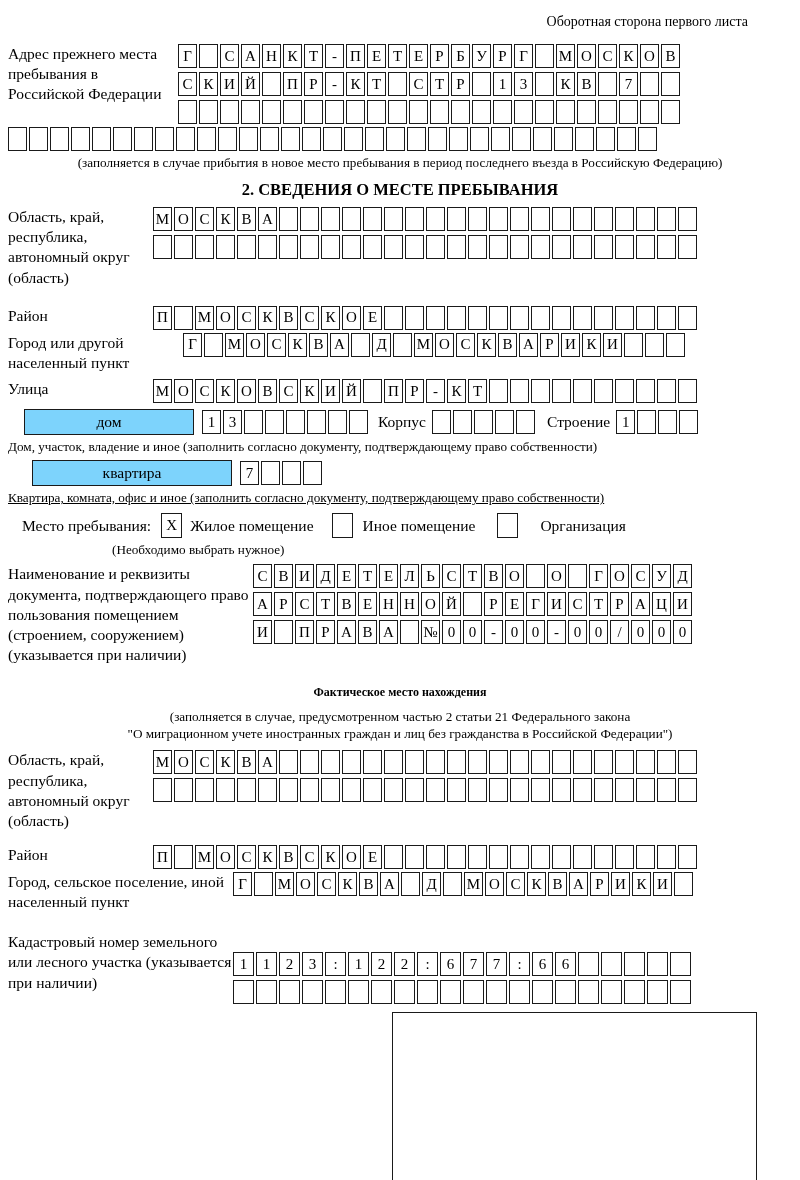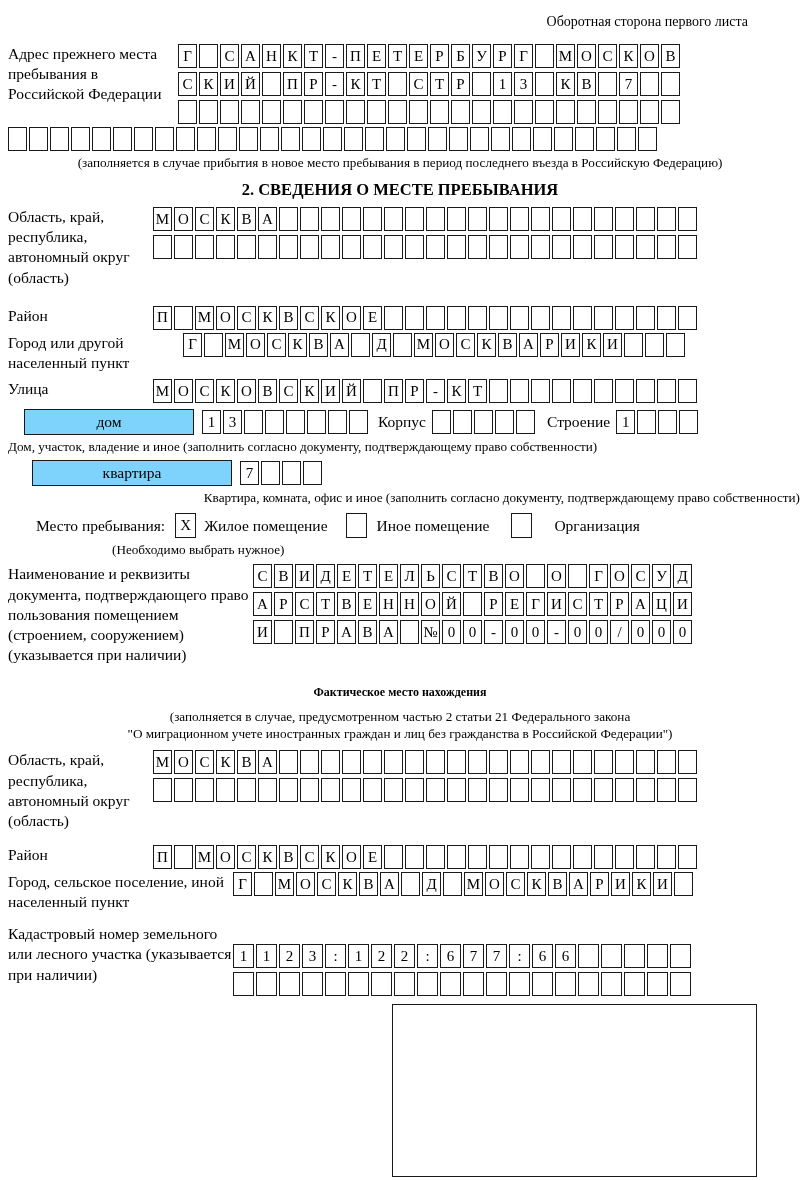--- a/index.html
+++ b/index.html
@@ -351,23 +351,23 @@
 
   <div class="field" style="margin-top:5px; padding-left:32px; align-items:center;">
     <div class="box-label" style="width:200px; margin-right:8px;">квартира</div>
     <div class="cells">
         <div class="cell">7</div>
         <div class="cell"></div>
         <div class="cell"></div>
         <div class="cell"></div>
       </div>
   </div>
-  <div class="note" style="text-align:right; padding-left:8px;">Квартира, комната, офис и иное (заполнить согласно документу, подтверждающему право собственности)</div>
-
-  <div class="field" style="margin-top:7px; padding-left:36px; align-items:center;">
+  <div class="note" style="text-align:left; padding-left:8px;text-decoration:underline;">Квартира, комната, офис и иное (заполнить согласно документу, подтверждающему право собственности)</div>
+
+  <div class="field" style="margin-top:7px; padding-left:22px; align-items:center;">
     <div class="inline-lbl" style="margin-right:10px;">Место пребывания:</div>
     <div class="checkbox">X</div>
     <div class="inline-lbl" style="margin:0 18px 0 8px;">Жилое помещение</div>
     <div class="checkbox"></div>
     <div class="inline-lbl" style="margin:0 22px 0 10px;">Иное помещение</div>
     <div class="checkbox"></div>
     <div class="inline-lbl" style="margin-left:22px;">Организация</div>
   </div>
   <div class="note" style="text-align:left; padding-left:112px;">(Необходимо выбрать нужное)</div>
 
@@ -565,21 +565,21 @@
         <div class="cell">В</div>
         <div class="cell">А</div>
         <div class="cell">Р</div>
         <div class="cell">И</div>
         <div class="cell">К</div>
         <div class="cell">И</div>
         <div class="cell"></div>
       </div>
   </div>
 
-  <div class="field" style="margin-top:12px;">
+  <div class="field" style="margin-top:20px;">
     <div class="field-label" style="width:225px;">Кадастровый номер земельного или лесного участка (указывается при наличии)</div>
     <div class="col" style="margin-top:20px;">
       <div class="cells wide">
           <div class="cell">1</div>
           <div class="cell">1</div>
           <div class="cell">2</div>
           <div class="cell">3</div>
           <div class="cell">:</div>
           <div class="cell">1</div>
           <div class="cell">2</div>

